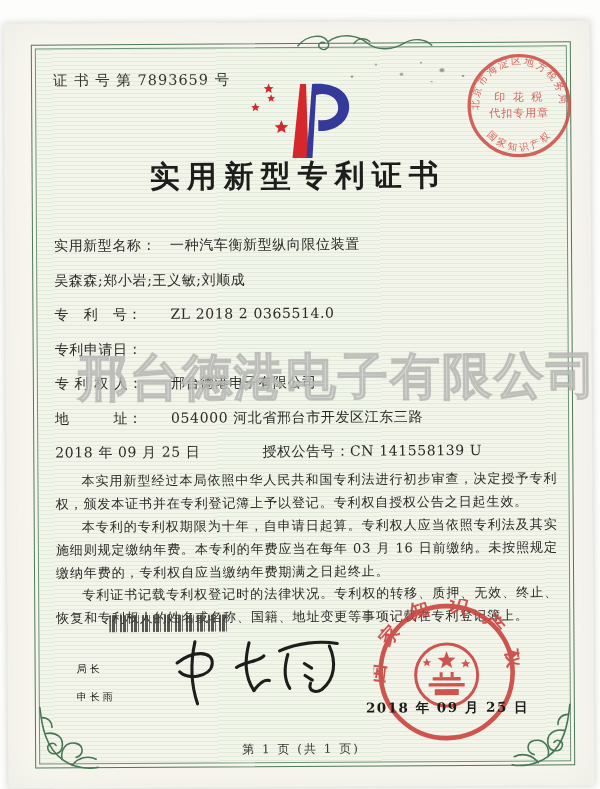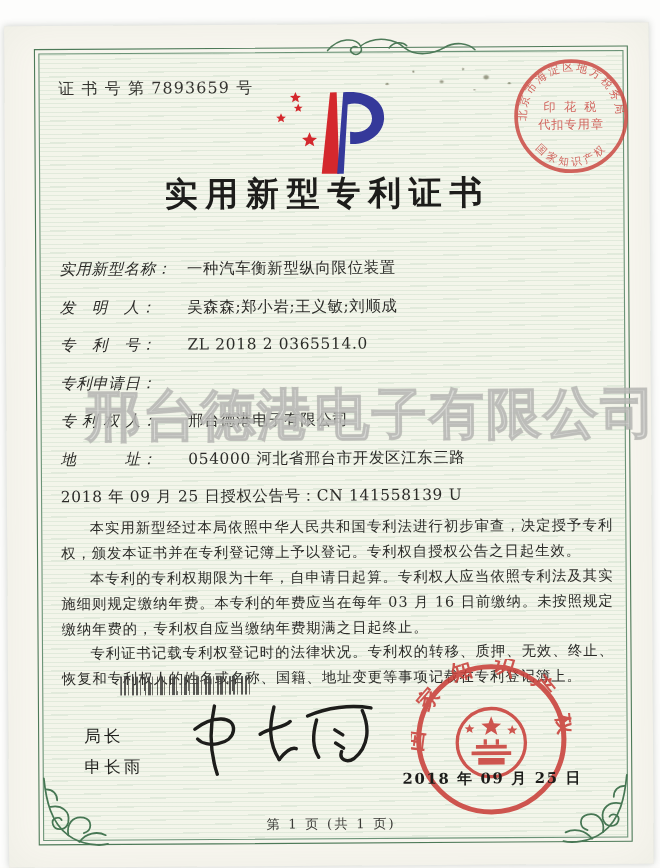--- a/index.html
+++ b/index.html
@@ -27,42 +27,42 @@
       repeating-linear-gradient(180deg, rgba(130,175,140,.16) 0 1px, rgba(255,255,255,0) 1px 4px),
       #f3f5ea;
   }
   .abs{position:absolute;}
   .certno{font-size:14.5px;letter-spacing:1px;color:#33332f;}
   .title{
     width:100%;text-align:center;font-size:30px;font-weight:bold;
     letter-spacing:7px;color:#1d1d1b;
   }
   .fieldrow{display:flex;margin-bottom:14.5px;font-size:14px;letter-spacing:.6px;line-height:20px;}
-  .fieldrow .lab{flex:0 0 116px;white-space:pre;font-style:italic;}
+  .fieldrow .lab{flex:0 0 116px;white-space:pre;}
   .fieldrow .val{white-space:pre-wrap;}
   .grantrow{display:flex;font-size:14px;letter-spacing:.6px;line-height:20px;}
-  .grantrow .g2{}
+  .grantrow .g2{margin-left:62px;}
   .paras{font-size:13px;line-height:1.76;letter-spacing:.9px;text-align:justify;}
   .paras p{margin:0;text-indent:2em;}
   .watermark{
     font-size:50px;letter-spacing:2px;white-space:nowrap;
     color:rgba(224,224,222,.6);
     -webkit-text-stroke:1px rgba(165,165,162,.55);
     text-shadow:0 0 1px rgba(150,150,150,.35);
     z-index:9;pointer-events:none;font-weight:bold;
   }
   .barcode{
     width:118px;height:17px;
     background:repeating-linear-gradient(90deg,
       #3c3c3a 0 1.5px, transparent 1.5px 3px,
       #3c3c3a 3px 5.5px, transparent 5.5px 7px,
       #55554f 7px 8px, transparent 8px 11px);
     opacity:.85;
   }
-  .director{font-size:15px;letter-spacing:3px;line-height:28px;color:#22221f;}
+  .director{font-size:10px;letter-spacing:3px;line-height:28px;color:#22221f;}
   .sealdate{font-size:13.5px;letter-spacing:1.5px;color:#1c1c1a;z-index:6;font-weight:bold;}
   .footer{width:100%;text-align:center;font-size:12px;letter-spacing:2px;color:#3a3a36;}
   .smudge{
     width:150px;height:38px;opacity:.55;filter:blur(.4px);
     background:
       radial-gradient(3px 2px at 12% 60%, #56563a 40%, transparent 60%),
       radial-gradient(2px 2px at 28% 30%, #4c4c33 40%, transparent 60%),
       radial-gradient(4px 3px at 45% 55%, #5a5a40 30%, transparent 60%),
       radial-gradient(2px 2px at 58% 25%, #4c4c33 40%, transparent 60%),
       radial-gradient(5px 4px at 72% 45%, #515135 30%, transparent 65%),
@@ -140,21 +140,20 @@
   </svg>
 
   <div class="abs title" style="left:0;top:134px;">实用新型专利证书</div>
 
   <div class="abs" style="left:49px;top:212px;width:500px;">
     <div class="fieldrow">
       <span class="lab">实用新型名称：</span>
       <span class="val">一种汽车衡新型纵向限位装置</span>
     </div>
     <div class="fieldrow">
-      <span class="lab">发　明　人：</span>
       <span class="val">吴森森;郑小岩;王义敏;刘顺成</span>
     </div>
     <div class="fieldrow">
       <span class="lab">专　利　号：</span>
       <span class="val">ZL 2018 2 0365514.0</span>
     </div>
     <div class="fieldrow">
       <span class="lab">专利申请日：</span>
     </div>
     <div class="fieldrow">

